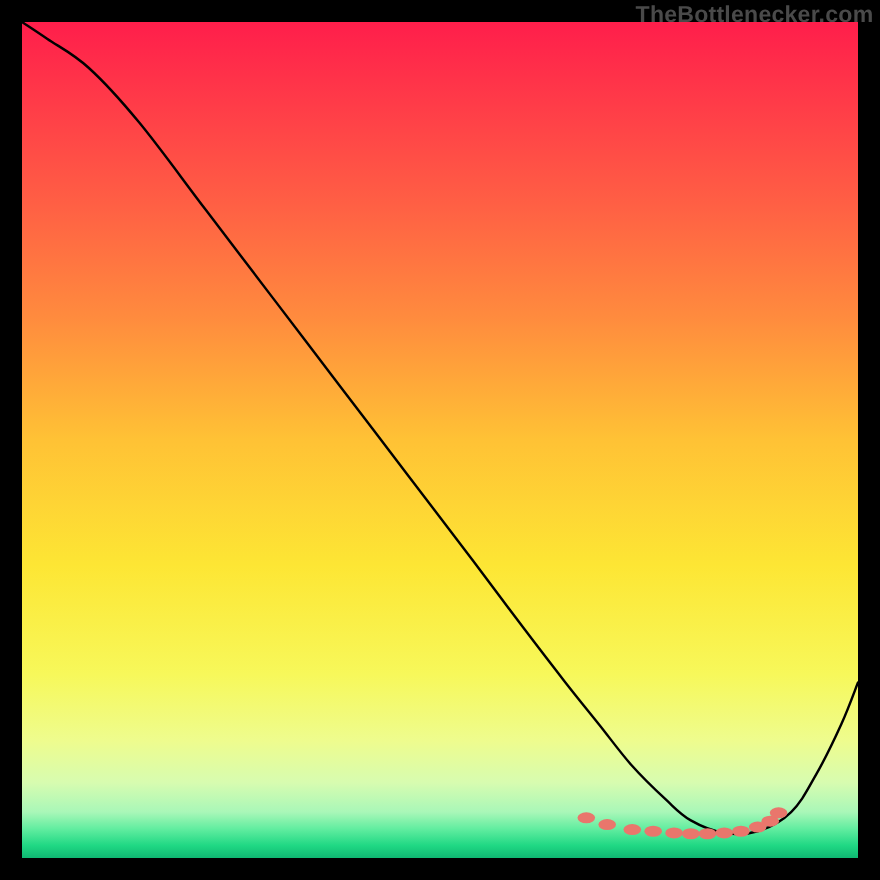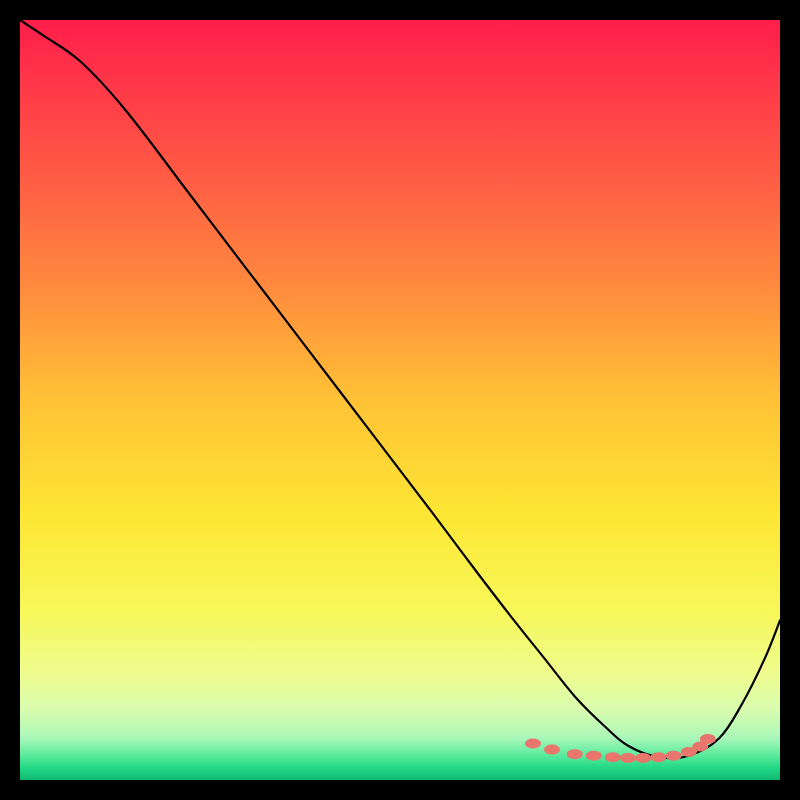--- a/index.html
+++ b/index.html
@@ -33,20 +33,21 @@
     font-weight: 600;
     letter-spacing: 0.2px;
     user-select: none;
   }
 </style>
 </head>
 <body>
 
 <div class="frame">
 
+  <div class="watermark">TheBottlenecker.com</div>
 
   <svg class="plot" viewBox="0 0 760 760" preserveAspectRatio="none">
     <defs>
       <linearGradient id="bg-grad" x1="0" y1="0" x2="0" y2="1">
 
       <stop offset="0%" stop-color="#ff1e4b"></stop>
           <stop offset="10%" stop-color="#ff3c48"></stop>
           <stop offset="22%" stop-color="#ff6044"></stop>
           <stop offset="35%" stop-color="#ff8a3e"></stop>
           <stop offset="50%" stop-color="#ffc235"></stop>

